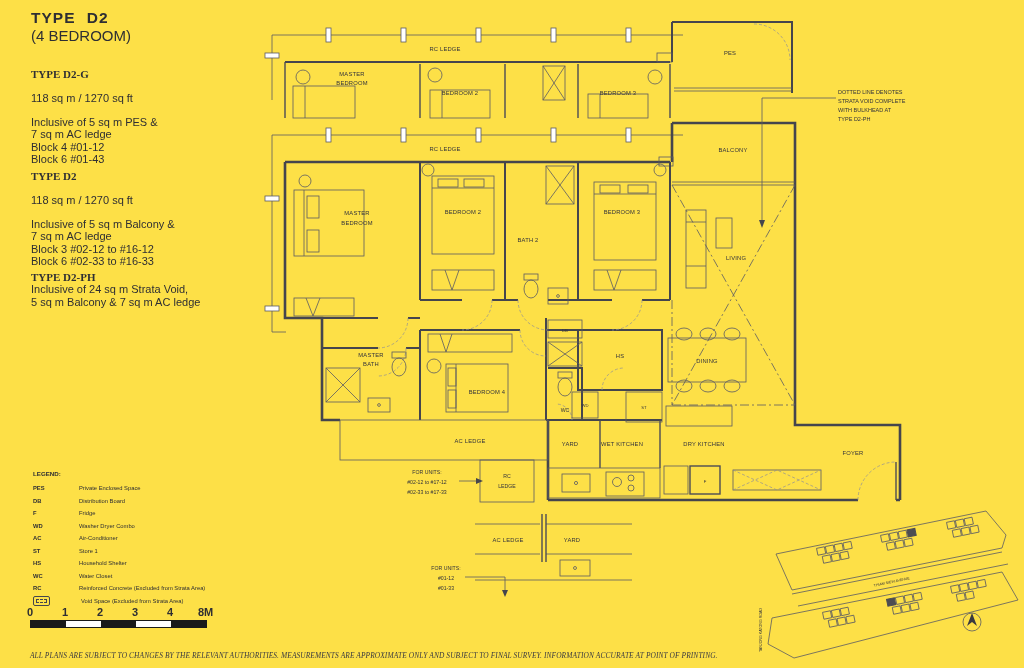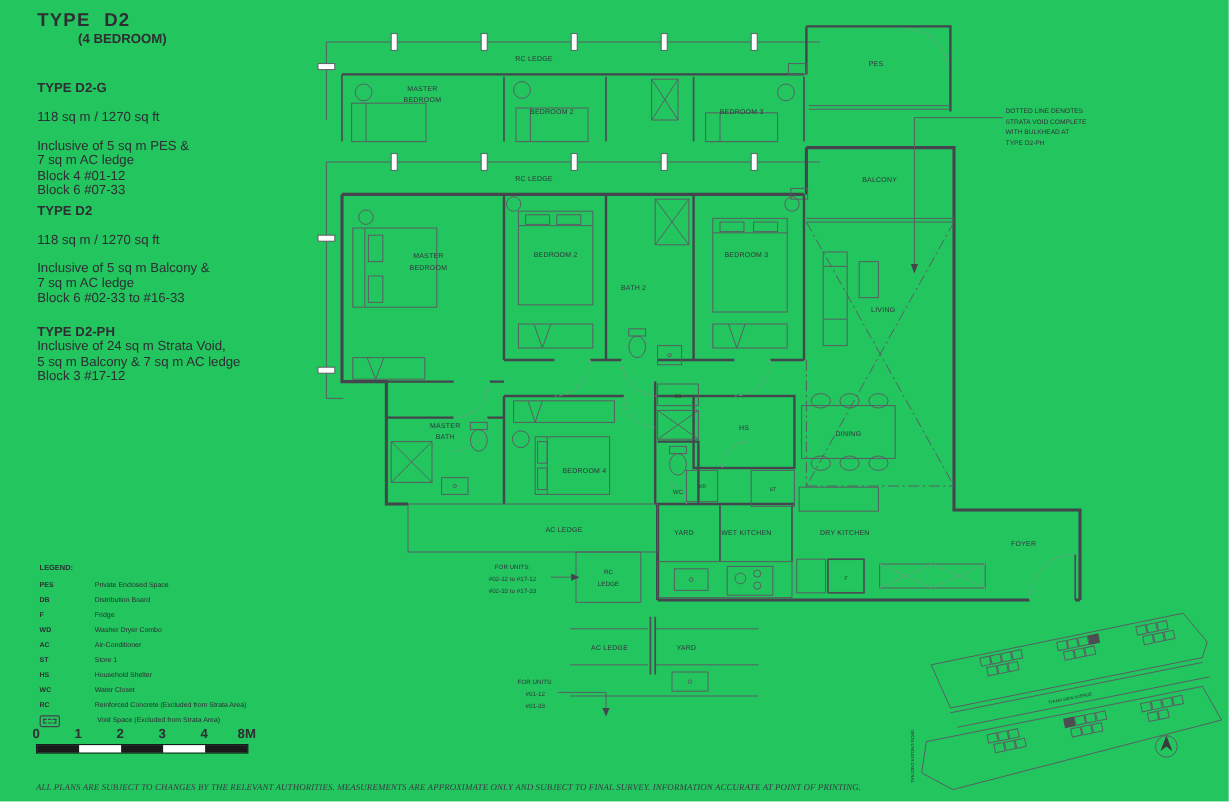--- a/index.html
+++ b/index.html
@@ -1,37 +1,37 @@
 <!DOCTYPE html>
 <html><head>
 <meta charset="utf-8">
 <style>
   html,body{margin:0;padding:0;background:#fff;}
-  .page{position:relative;width:1024px;height:668px;background:#22c55e;overflow:hidden;
+  .page{position:relative;width:1024px;height:668px;background:#fde047;overflow:hidden;
         font-family:"Liberation Sans",sans-serif;color:#2e2e33;}
   svg{position:absolute;left:0;top:0;}
   svg text{font-family:"Liberation Sans",sans-serif;fill:#33333b;}
   .rl{font-size:5.8px;text-anchor:middle;letter-spacing:.2px;}
   .t5{font-size:5.2px;text-anchor:middle;}
   .t4{font-size:4.2px;text-anchor:middle;}
   .nt{font-size:5.5px;text-anchor:start;}
   .t32{font-size:3.6px;text-anchor:middle;}
   .thin{stroke:#5b5b63;stroke-width:.8;fill:none;}
   .w15{stroke:#4c4c54;stroke-width:1.4;fill:none;}
   .w2{stroke:#45454d;stroke-width:2;fill:none;}
   .w25{stroke:#45454d;stroke-width:2.6;fill:none;}
   .door{stroke:#8f8f96;stroke-width:.7;fill:none;stroke-dasharray:3 2;}
   .dash{stroke:#5b5b63;stroke-width:.8;fill:none;stroke-dasharray:9 3 2 3;}
   .tick{fill:#fff;stroke:#5b5b63;stroke-width:.8;}
   .dk{fill:#4d4d52;stroke:#4d4d52;}
   .info{position:absolute;left:31px;width:225px;}
   .title{top:9px;font-size:15.5px;font-weight:bold;letter-spacing:1px;word-spacing:6px;}
-  .subtitle{top:27px;font-size:11px;font-weight:bold;margin-left:34px;}
+  .subtitle{top:27px;font-size:15px;font-weight:normal;}
   .vblock{font-size:11px;line-height:12.4px;}
-  .vname{font-weight:bold;}
+  .vname{font-weight:bold;font-family:Liberation Serif, serif;}
   .varea{margin-bottom:11px;margin-top:12px;}
   .legend{position:absolute;left:33px;top:470px;width:230px;}
   .ltitle{font-size:6.2px;font-weight:bold;margin-bottom:5px;}
   .lrow{font-size:5.8px;line-height:12.55px;white-space:nowrap;display:flex;align-items:center;}
   .labbr{display:inline-block;width:46px;font-weight:bold;flex:0 0 46px;}
   .ldesc{font-weight:normal;}
   .void-icon{display:inline-block;width:15px;height:8px;border:1px solid #45454d;border-radius:2px;
              margin-right:31px;flex:0 0 15px;position:relative;}
   .void-icon i{position:absolute;left:2px;top:2px;right:2px;bottom:2px;border:1px dashed #45454d;}
   .scalebar{position:absolute;left:30px;top:606px;width:200px;height:28px;font-size:11px;font-weight:bold;}
@@ -49,36 +49,36 @@
 
   <div class="info title">TYPE  D2</div>
   <div class="info subtitle">(4 BEDROOM)</div>
 
   <div class="info vblock" style="top:68px">
     <div class="vname">TYPE D2-G</div>
     <div class="varea">118 sq m / 1270 sq ft</div>
     <div>Inclusive of 5 sq m PES &amp;</div>
     <div>7 sq m AC ledge</div>
     <div>Block 4  #01-12</div>
-    <div>Block 6  #07-33</div>
+    <div>Block 6  #01-43</div>
   </div>
 
   <div class="info vblock" style="top:170px">
     <div class="vname">TYPE D2</div>
     <div class="varea">118 sq m / 1270 sq ft</div>
     <div>Inclusive of 5 sq m Balcony &amp;</div>
     <div>7 sq m AC ledge</div>
+    <div>Block 3  #02-12 to #16-12</div>
     <div>Block 6  #02-33 to #16-33</div>
   </div>
 
   <div class="info vblock" style="top:271px">
     <div class="vname">TYPE D2-PH</div>
     <div>Inclusive of 24 sq m Strata Void,</div>
     <div>5 sq m Balcony &amp; 7 sq m AC ledge</div>
-    <div>Block 3  #17-12</div>
   </div>
 
   <div class="legend">
     <div class="ltitle">LEGEND:</div>
     <div class="lrow">
         <span class="labbr">PES</span>
         <span class="ldesc">Private Enclosed Space</span>
       </div>
     <div class="lrow">
         <span class="labbr">DB</span>

